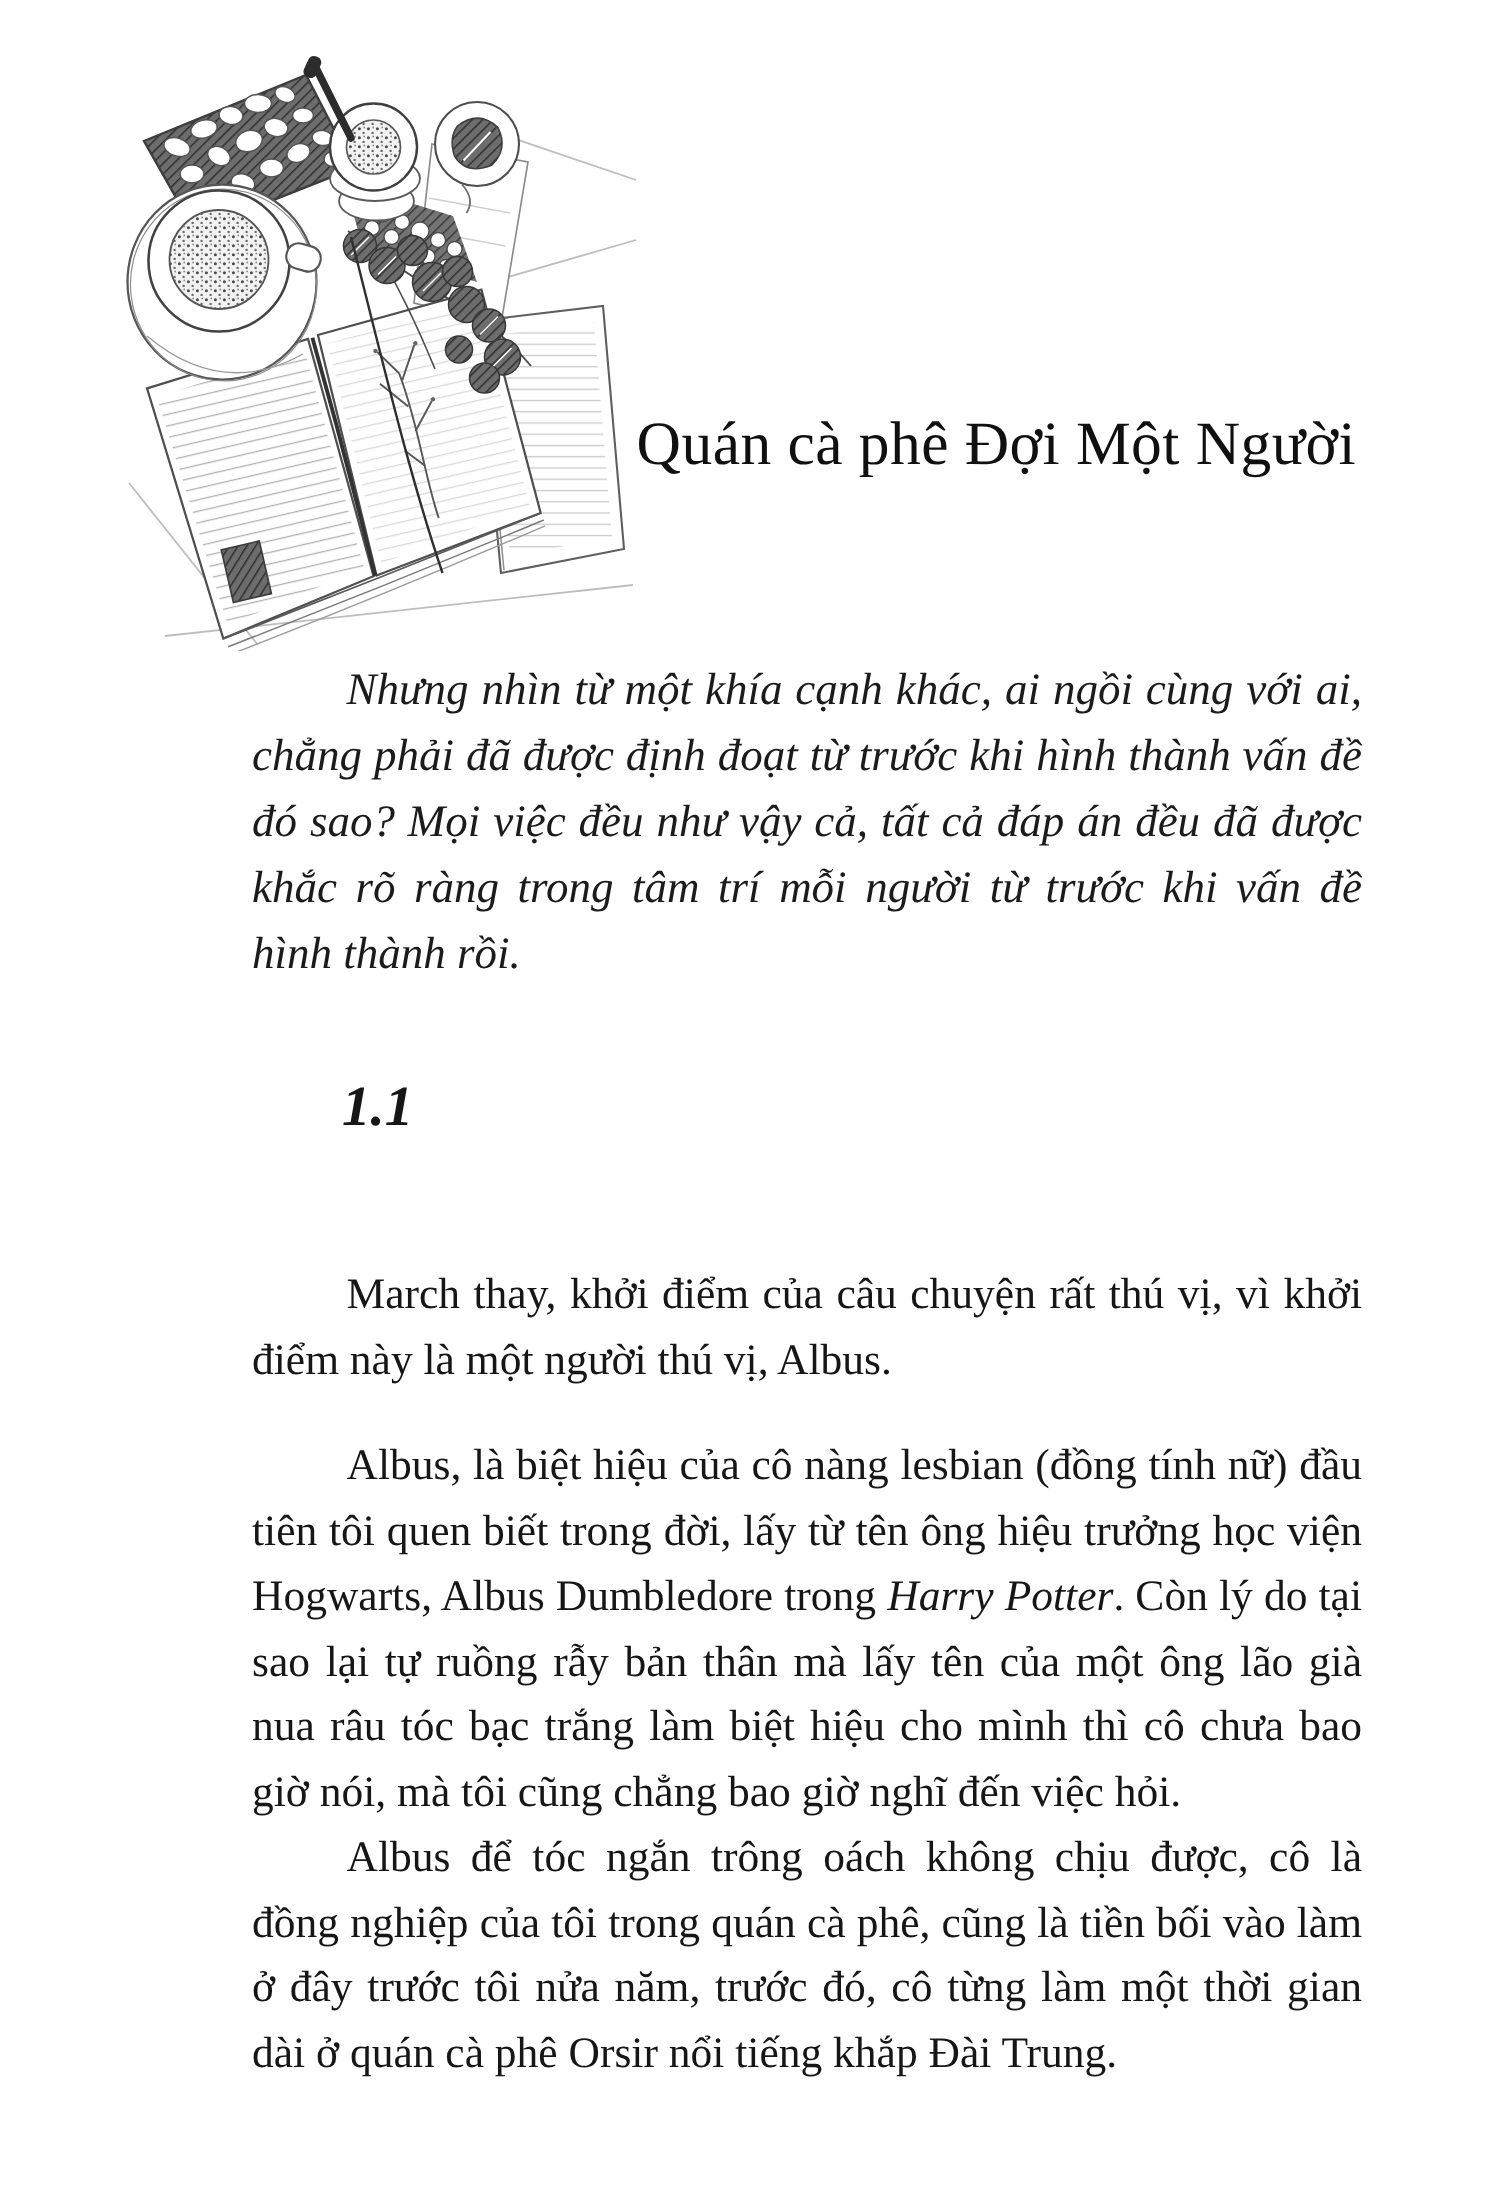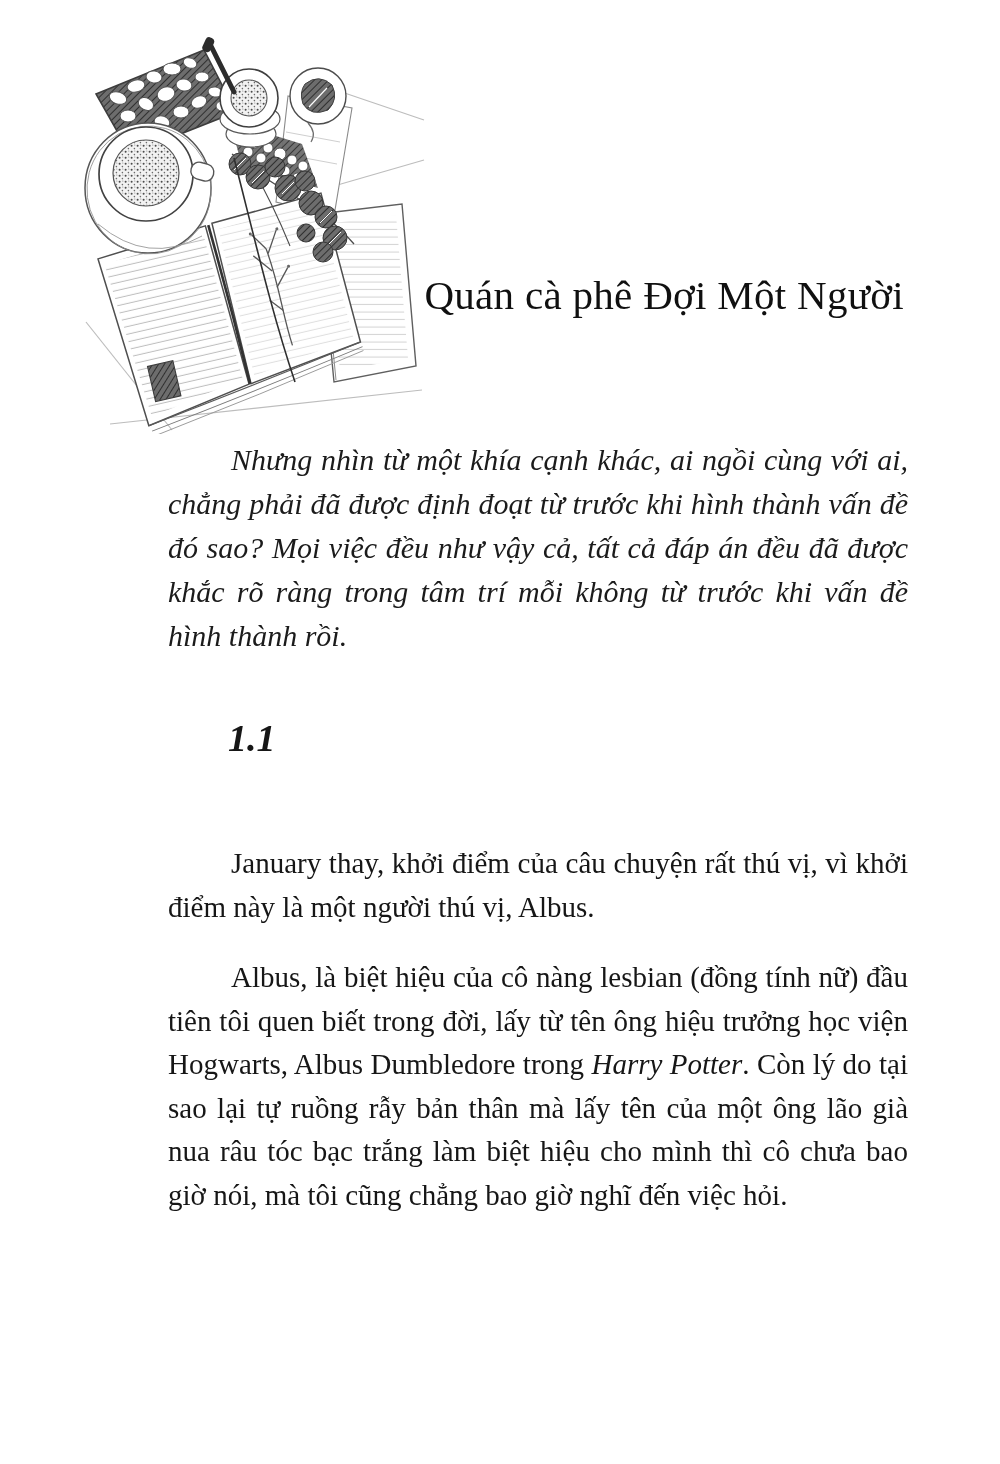--- a/index.html
+++ b/index.html
@@ -202,20 +202,21 @@
     </g>
   </g>
 
   <path d="M152,122 C172,200 190,278 213,346" stroke="#2f2f2f" stroke-width="1.6" fill="none"></path>
 </svg>
 
 <div class="chapter-head">
   <h1 class="chapter-title">Quán cà phê Đợi Một Người</h1>
 </div>
 
-<p class="epigraph">Nhưng nhìn từ một khía cạnh khác, ai ngồi cùng với ai, chẳng phải đã được định đoạt từ trước khi hình thành vấn đề đó sao? Mọi việc đều như vậy cả, tất cả đáp án đều đã được khắc rõ ràng trong tâm trí mỗi không từ trước khi vấn đề hình thành rồi.</p>
+<p class="epigraph">Nhưng nhìn từ một khía cạnh khác, ai ngồi cùng với ai, chẳng phải đã được định đoạt từ trước khi hình thành vấn đề đó sao? Mọi việc đều như vậy cả, tất cả đáp án đều đã được khắc rõ ràng trong tâm trí mỗi người từ trước khi vấn đề hình thành rồi.</p>
 
 <div class="section-marker">1.1</div>
 
 <div class="body-text">
-  <p>January thay, khởi điểm của câu chuyện rất thú vị, vì khởi điểm này là một người thú vị, Albus.</p>
+  <p>March thay, khởi điểm của câu chuyện rất thú vị, vì khởi điểm này là một người thú vị, Albus.</p>
   <p class="spaced"><span>Albus, là biệt hiệu của cô nàng lesbian (đồng tính nữ) đầu tiên tôi quen biết trong đời, lấy từ tên ông hiệu trưởng học viện Hogwarts, Albus Dumbledore trong </span><i>Harry Potter</i><span>. Còn lý do tại sao lại tự ruồng rẫy bản thân mà lấy tên của một ông lão già nua râu tóc bạc trắng làm biệt hiệu cho mình thì cô chưa bao giờ nói, mà tôi cũng chẳng bao giờ nghĩ đến việc hỏi.</span></p>
+  <p>Albus để tóc ngắn trông oách không chịu được, cô là đồng nghiệp của tôi trong quán cà phê, cũng là tiền bối vào làm ở đây trước tôi nửa năm, trước đó, cô từng làm một thời gian dài ở quán cà phê Orsir nổi tiếng khắp Đài Trung.</p>
 </div>
 
 </body></html>

